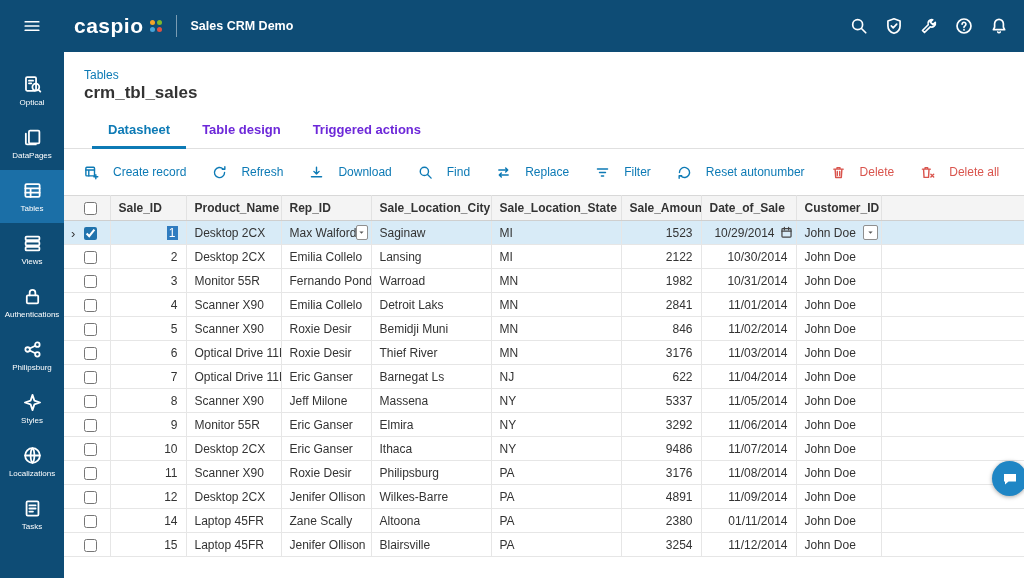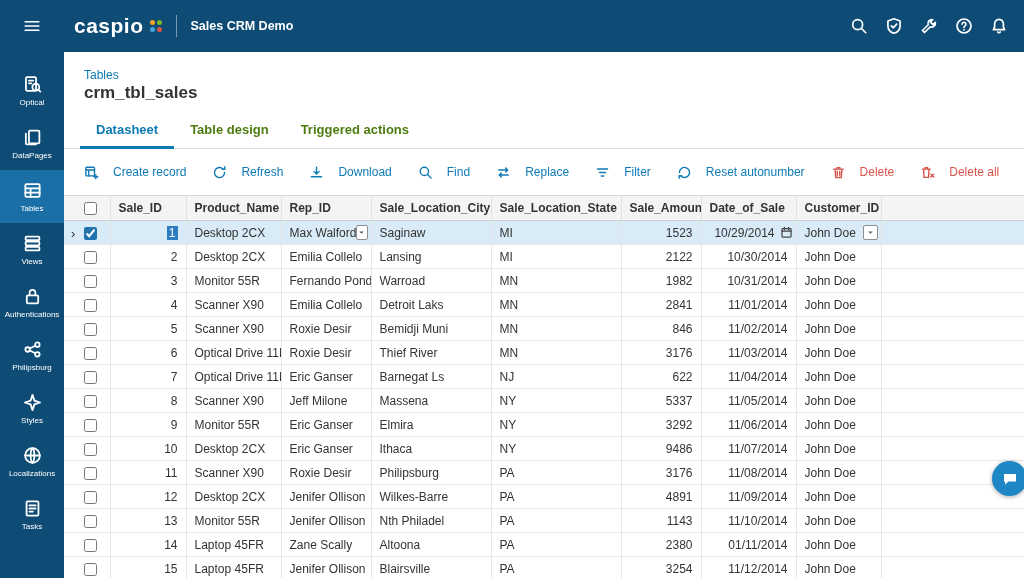--- a/index.html
+++ b/index.html
@@ -25,22 +25,22 @@
   .sidebar { width:64px; min-width:64px; background:var(--brand,#0e4c75); display:flex; flex-direction:column; padding-top:12px; }
   .side-item { height:53px; display:flex; flex-direction:column; align-items:center; justify-content:center; gap:4px; color:#fff; cursor:pointer; }
   .side-item.active { background:var(--brand-active,#1b6fa7); }
   .side-icon { font-size:19px; }
   .side-label { font-size:8px; white-space:nowrap; }
 
   .main { flex:1; display:flex; flex-direction:column; min-width:0; background:#fff; }
   .page-head { padding:13px 0 0 20px; }
   .breadcrumb { font-size:12px; color:var(--accent,#0d7ab5); cursor:pointer; display:inline-block; }
   .page-title { font-size:17px; font-weight:bold; color:#333; }
-  .tabs { display:flex; padding-left:16px; border-bottom:1px solid #e0e0e0; margin-top:10px; }
-  .tab { padding:9px 16px 9px; font-size:13px; font-weight:bold; color:#4d7c0f; cursor:pointer; border-bottom:3px solid transparent; margin-bottom:-1px; }
+  .tabs { display:flex; padding-left:28px; border-bottom:1px solid #e0e0e0; margin-top:10px; }
+  .tab { padding:9px 16px 9px; font-size:13px; font-weight:bold; color:#6d28d9; cursor:pointer; border-bottom:3px solid transparent; margin-bottom:-1px; }
   .tab.active { color:var(--accent,#0d7ab5); border-bottom-color:var(--accent,#0d7ab5); }
 
   
   .toolbar { display:flex; align-items:center; padding:0 6px 0 20px; height:46px; min-height:46px; }
   .tb-btn { display:flex; align-items:center; gap:14px; background:none; border:none; color:var(--accent,#0d7ab5); font-size:12px; cursor:pointer; margin-right:26px; font-family:inherit; white-space:nowrap; }
   .tb-btn.danger { color:var(--danger,#d9544d); }
   .tb-icon { font-size:15px; }
   .record-nav { margin-left:auto; display:flex; align-items:center; gap:7px; color:#333; font-size:12px; white-space:nowrap; }
   .nav-btn { background:none; border:none; color:#9a9a9a; font-size:13px; display:flex; cursor:pointer; padding:0 1px; }
 
@@ -532,32 +532,20 @@
                 <td class="al-left">Jenifer Ollison</td>
                 <td class="al-left">Wilkes-Barre</td>
                 <td class="al-left">PA</td>
                 <td class="al-right">4891</td>
                 <td class="al-right">11/09/2014</td>
                 <td class="al-left">John Doe</td>
                 <td class="col-fill"></td>
               </tr>
               <tr>
                 <td class="col-sel"><span class="row-arrow"></span><input type="checkbox" style=""></td>
-                <td class="al-right">13</td>
-                <td class="al-left">Monitor 55R</td>
-                <td class="al-left">Jenifer Ollison</td>
-                <td class="al-left">Nth Philadel</td>
-                <td class="al-left">PA</td>
-                <td class="al-right">1143</td>
-                <td class="al-right">11/10/2014</td>
-                <td class="al-left">John Doe</td>
-                <td class="col-fill"></td>
-              </tr>
-              <tr>
-                <td class="col-sel"><span class="row-arrow"></span><input type="checkbox" style=""></td>
                 <td class="al-right">14</td>
                 <td class="al-left">Laptop 45FR</td>
                 <td class="al-left">Zane Scally</td>
                 <td class="al-left">Altoona</td>
                 <td class="al-left">PA</td>
                 <td class="al-right">2380</td>
                 <td class="al-right">01/11/2014</td>
                 <td class="al-left">John Doe</td>
                 <td class="col-fill"></td>
               </tr>

